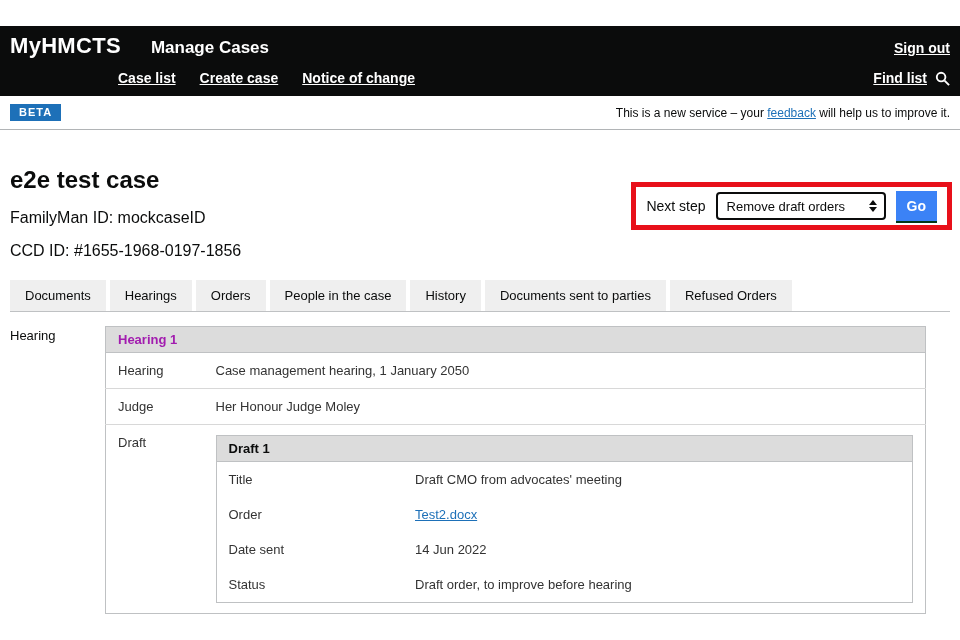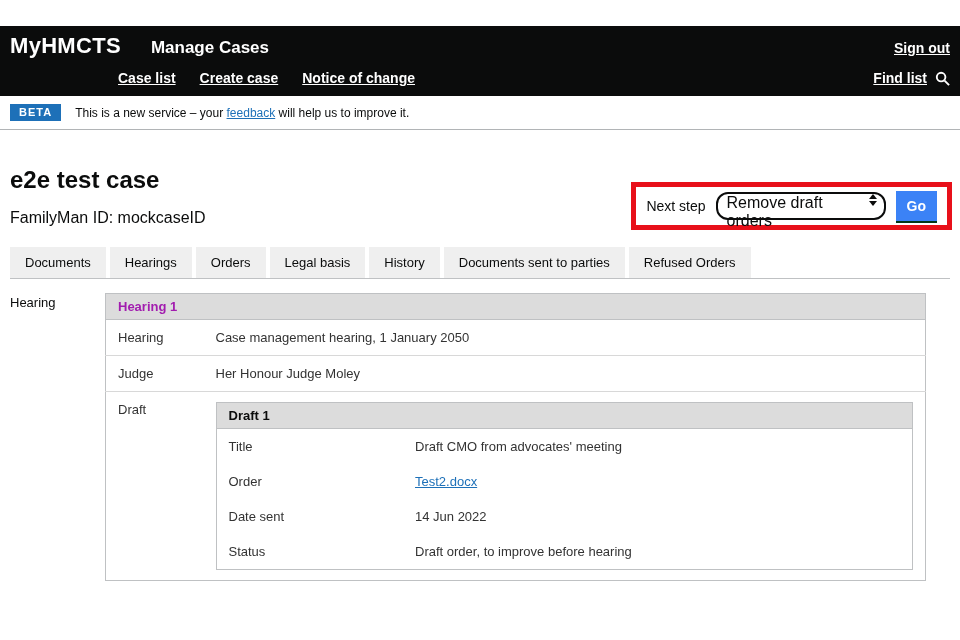--- a/index.html
+++ b/index.html
@@ -15,39 +15,39 @@
   .app-title { font-size: 17px; font-weight: bold; margin-left: 30px; }
   .signout-link { margin-left: auto; font-size: 14px; font-weight: bold; color: #fff;
     text-decoration: underline; cursor: pointer; }
   .header-row2 { display: flex; align-items: center; padding: 7px 0 10px 108px; }
   .nav-link { font-size: 14px; font-weight: bold; color: #fff; text-decoration: underline;
     margin-right: 24px; cursor: pointer; white-space: nowrap; }
   .findcase-wrap { margin-left: auto; display: flex; align-items: center; gap: 8px; }
   .findcase-link { font-size: 14px; font-weight: bold; color: #fff; text-decoration: underline; cursor: pointer; }
 
   
-  .phase-banner { display: flex; align-items: center; gap: 14px; padding: 8px 10px;
-    border-bottom: 1px solid #b1b4b6; background: #fff; }
+  .phase-banner { display: flex; align-items: center; padding: 8px 10px;
+    border-bottom: 1px solid #b1b4b6; background: #fff; justify-content: space-between; }
   .beta-badge { background: #1d70b8; color: #fff; font-size: 11px; font-weight: bold;
     letter-spacing: 1px; padding: 2px 9px 3px; }
   .phase-text { font-size: 12px; color: #0b0c0c; }
   .phase-text a { color: #1d70b8; text-decoration: underline; cursor: pointer; }
 
   
   .case-header { position: relative; padding: 0 10px; }
   .case-title { font-size: 24px; font-weight: bold; margin-top: 36px; }
   .case-meta { font-size: 16px; margin-top: 15px; color: #0b0c0c; }
 
   .next-step-box { position: absolute; top: 16px; right: 8px; background: #fff;
     border: 5px solid #e8101a; display: flex; align-items: center; gap: 10px;
     padding: 4px 10px; }
   .ns-label { font-size: 14px; white-space: nowrap; }
-  .ns-select { width: 170px; height: 28px; border: 2px solid #0b0c0c; border-radius: 12px;
-    background: #fff; display: flex; align-items: flex-start; justify-content: space-between;
-    padding: 0 7px 0 9px; font-size: 16px; cursor: pointer; }
+  .ns-select { width: 170px; height: 28px; border: 2px solid #0b0c0c; border-radius: 4px;
+    background: #fff; display: flex; align-items: center; justify-content: space-between;
+    padding: 0 7px 0 9px; font-size: 13px; cursor: pointer; }
   .spinner { display: flex; flex-direction: column; gap: 2px; }
   .spinner .tri-up { width: 0; height: 0; border-left: 4px solid transparent;
     border-right: 4px solid transparent; border-bottom: 5px solid #0b0c0c; }
   .spinner .tri-down { width: 0; height: 0; border-left: 4px solid transparent;
     border-right: 4px solid transparent; border-top: 5px solid #0b0c0c; }
   .go-btn { background: #3b82f6; color: #fff; border: 0; font-size: 14px; font-weight: bold;
     font-family: "Liberation Sans", sans-serif; padding: 7px 11px;
     box-shadow: 0 2px 0 #003618; cursor: pointer; }
 
   
@@ -109,39 +109,40 @@
 </header>
 
 <div class="phase-banner">
   <span class="beta-badge">BETA</span>
   <span class="phase-text"><span>This is a new service – your </span><a>feedback</a><span> will help us to improve it.</span></span>
 </div>
 
 <section class="case-header">
   <h1 class="case-title">e2e test case</h1>
   <div class="case-meta">FamilyMan ID: mockcaseID</div>
+  <div class="case-meta">CCD ID: #1655-1968-0197-1856</div>
 
   <div class="next-step-box">
     <span class="ns-label">Next step</span>
     <div class="ns-select">
       <span>Remove draft orders</span>
       <span class="spinner">
         <span class="tri-up"></span>
           <span class="tri-down"></span>
       </span>
     </div>
     <button class="go-btn">Go</button>
   </div>
 </section>
 
 <nav class="tabs">
   <div class="tab">Documents</div>
   <div class="tab">Hearings</div>
   <div class="tab">Orders</div>
-  <div class="tab">Legal basis</div>
+  <div class="tab">People in the case</div>
   <div class="tab">History</div>
   <div class="tab">Documents sent to parties</div>
   <div class="tab">Refused Orders</div>
 </nav>
 
 <main class="tab-content">
   <div class="section-label">Hearing</div>
 
   <div class="table-wrap">
     <table class="case-table">

